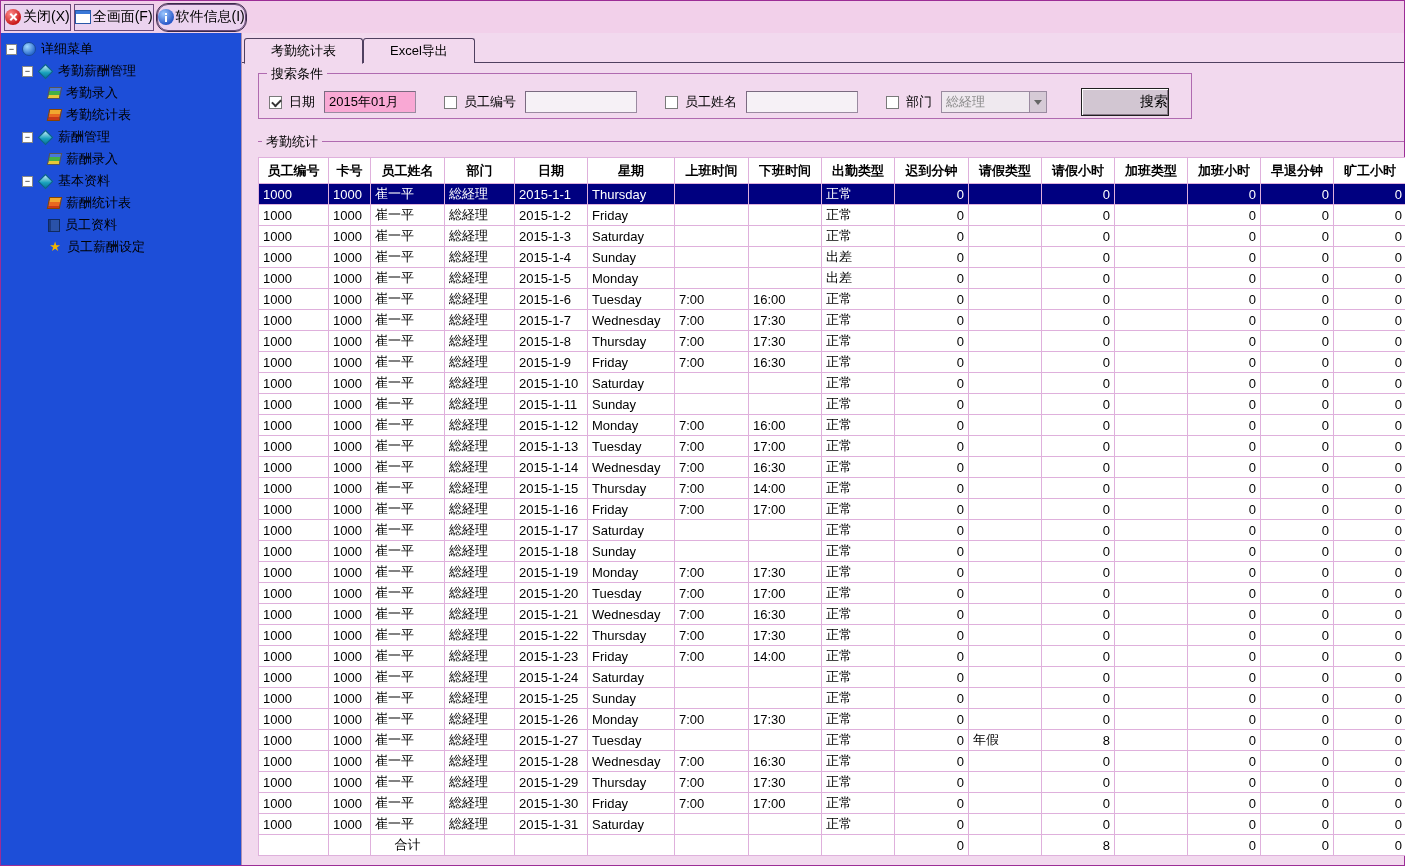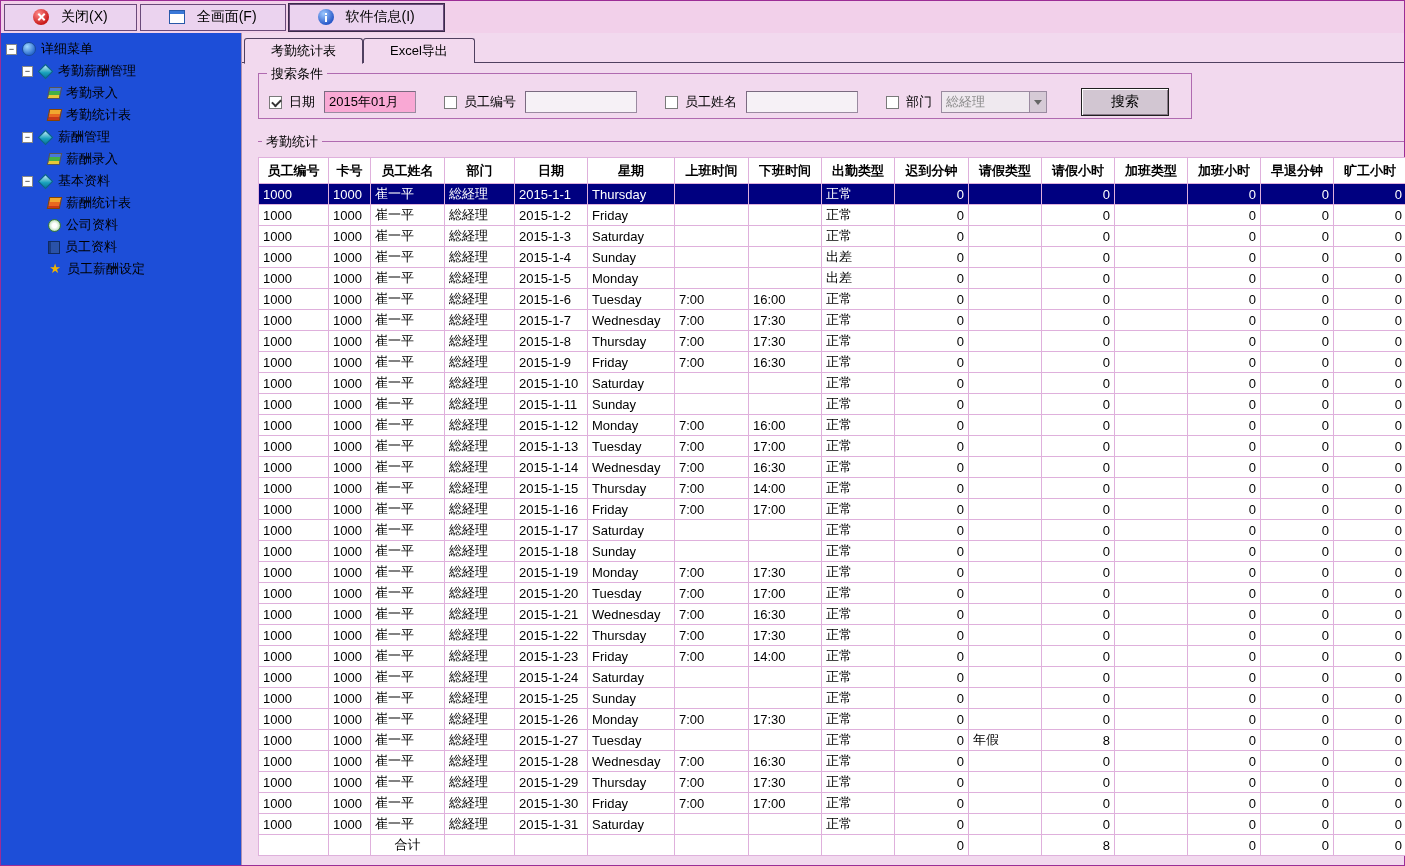--- a/index.html
+++ b/index.html
@@ -2,23 +2,23 @@
 <html><head>
 <meta charset="utf-8">
 <style>
   * { box-sizing: border-box; margin: 0; padding: 0; }
   html,body { width:1405px; height:866px; overflow:hidden; }
   body { font-family:"Liberation Sans", sans-serif; font-size:13px; color:#000; background:#F2D9EE; }
   .window { width:1405px; height:866px; display:flex; flex-direction:column; border:1px solid #9c2d96; }
 
   
   .toolbar { height:32px; flex:none; background:#F2D0EA; display:flex; align-items:center; gap:3px; padding-left:3px; }
-  .tb-btn { height:27px; display:flex; align-items:center; gap:12px; padding:0 28px; background:#EBD3EF;
+  .tb-btn { height:27px; display:flex; align-items:center; gap:2px; padding:0 0; background:#EBD3EF;
             border:1px solid #6a4a7a; font-family:inherit; font-size:14px; cursor:default; }
-  .tb-btn.focused { outline:1px solid #3a2a4a; }
+  .tb-btn.focused { outline:1px solid #3a2a4a;border-radius:11px; }
   .ic-close { width:16px; height:16px; border-radius:50%; background:radial-gradient(circle at 35% 30%,#ff8a8a,#c81818 72%); position:relative; flex:none; }
   .ic-close::before,.ic-close::after { content:""; position:absolute; width:9px; height:2px; background:#fff; top:7px; left:3.5px; }
   .ic-close::before { transform:rotate(45deg); } .ic-close::after { transform:rotate(-45deg); }
   .ic-screen { width:16px; height:14px; background:#fff; border:1px solid #2858a8; position:relative; flex:none; }
   .ic-screen::before { content:""; position:absolute; top:0; left:0; right:0; height:3px; background:#3a78d8; }
   .ic-info { width:16px; height:16px; border-radius:50%; background:radial-gradient(circle at 35% 30%,#9cc8ff,#2858c8 72%); position:relative; flex:none; }
   .ic-info::before { content:""; position:absolute; left:7px; top:7px; width:2px; height:6px; background:#fff; }
   .ic-info::after  { content:""; position:absolute; left:7px; top:4px; width:2px; height:2px; background:#fff; }
 
   
@@ -58,21 +58,21 @@
   .txt { height:22px; border:1px solid #9a8aa0; border-top-color:#7a6a80; border-left-color:#7a6a80;
          background:#f9a8d4; font-family:inherit; font-size:13px; padding:0 4px; }
   .txt.dim { background:#f6f1f6; }
   .combo { width:106px; height:22px; border:1px solid #9a8aa0; background:#efe9ef; color:#8a8a8a;
            display:flex; align-items:center; }
   .combo-text { flex:1; padding:0 4px; overflow:hidden; white-space:nowrap; }
   .combo-arrow { width:17px; height:100%; background:#D6CAD6; border-left:1px solid #9a8aa0; display:flex; align-items:center; justify-content:center; }
   .combo-arrow::after { content:""; border:4px solid transparent; border-top:5px solid #666; margin-top:5px; }
   .search-btn { position:absolute; right:22px; top:14px; width:88px; height:28px; background:#D2C6D2;
                 border:1px solid #202020; box-shadow:inset 1px 1px 0 #fff, inset -1px -1px 0 #8a7a8a;
-                font-family:inherit; font-size:14px; }
+                font-family:inherit; font-size:14px;text-align:right; }
 
   .grid-section { position:relative; margin:22px 0 0 16px; border-top:1px solid #b06ab0; flex:1; min-height:0; }
   .grid-section .group-title { top:-9px; left:4px; }
 
   table.grid { border-collapse:collapse; table-layout:fixed; width:1148px; margin-top:15px; background:#fff; }
   .grid th { height:26px; font-weight:bold; border:1px solid #DFB0DC; text-align:center; padding:0 2px;
              overflow:hidden; white-space:nowrap; background:#fff; }
   .grid td { height:21px; border:1px solid #DFB0DC; padding:0 4px; overflow:hidden; white-space:nowrap; text-align:left; }
   .grid td:nth-child(10), .grid td:nth-child(12), .grid td:nth-child(14),
   .grid td:nth-child(15), .grid td:nth-child(16) { text-align:right; }
@@ -130,24 +130,20 @@
             <span>薪酬录入</span>
           </div>
           <div class="t-row lvl1">
             <span class="toggle"></span>
             <span class="icon icon-diamond"></span>
             <span>基本资料</span>
           </div>
           <div class="t-row lvl2">
             <span class="icon icon-report"></span>
             <span>薪酬统计表</span>
-          </div>
-          <div class="t-row lvl2">
-            <span class="icon icon-cert"></span>
-            <span>公司资料</span>
           </div>
           <div class="t-row lvl2">
             <span class="icon icon-book"></span>
             <span>员工资料</span>
           </div>
           <div class="t-row lvl2">
             <span class="icon icon-star">★</span>
             <span>员工薪酬设定</span>
           </div>
         </div>

